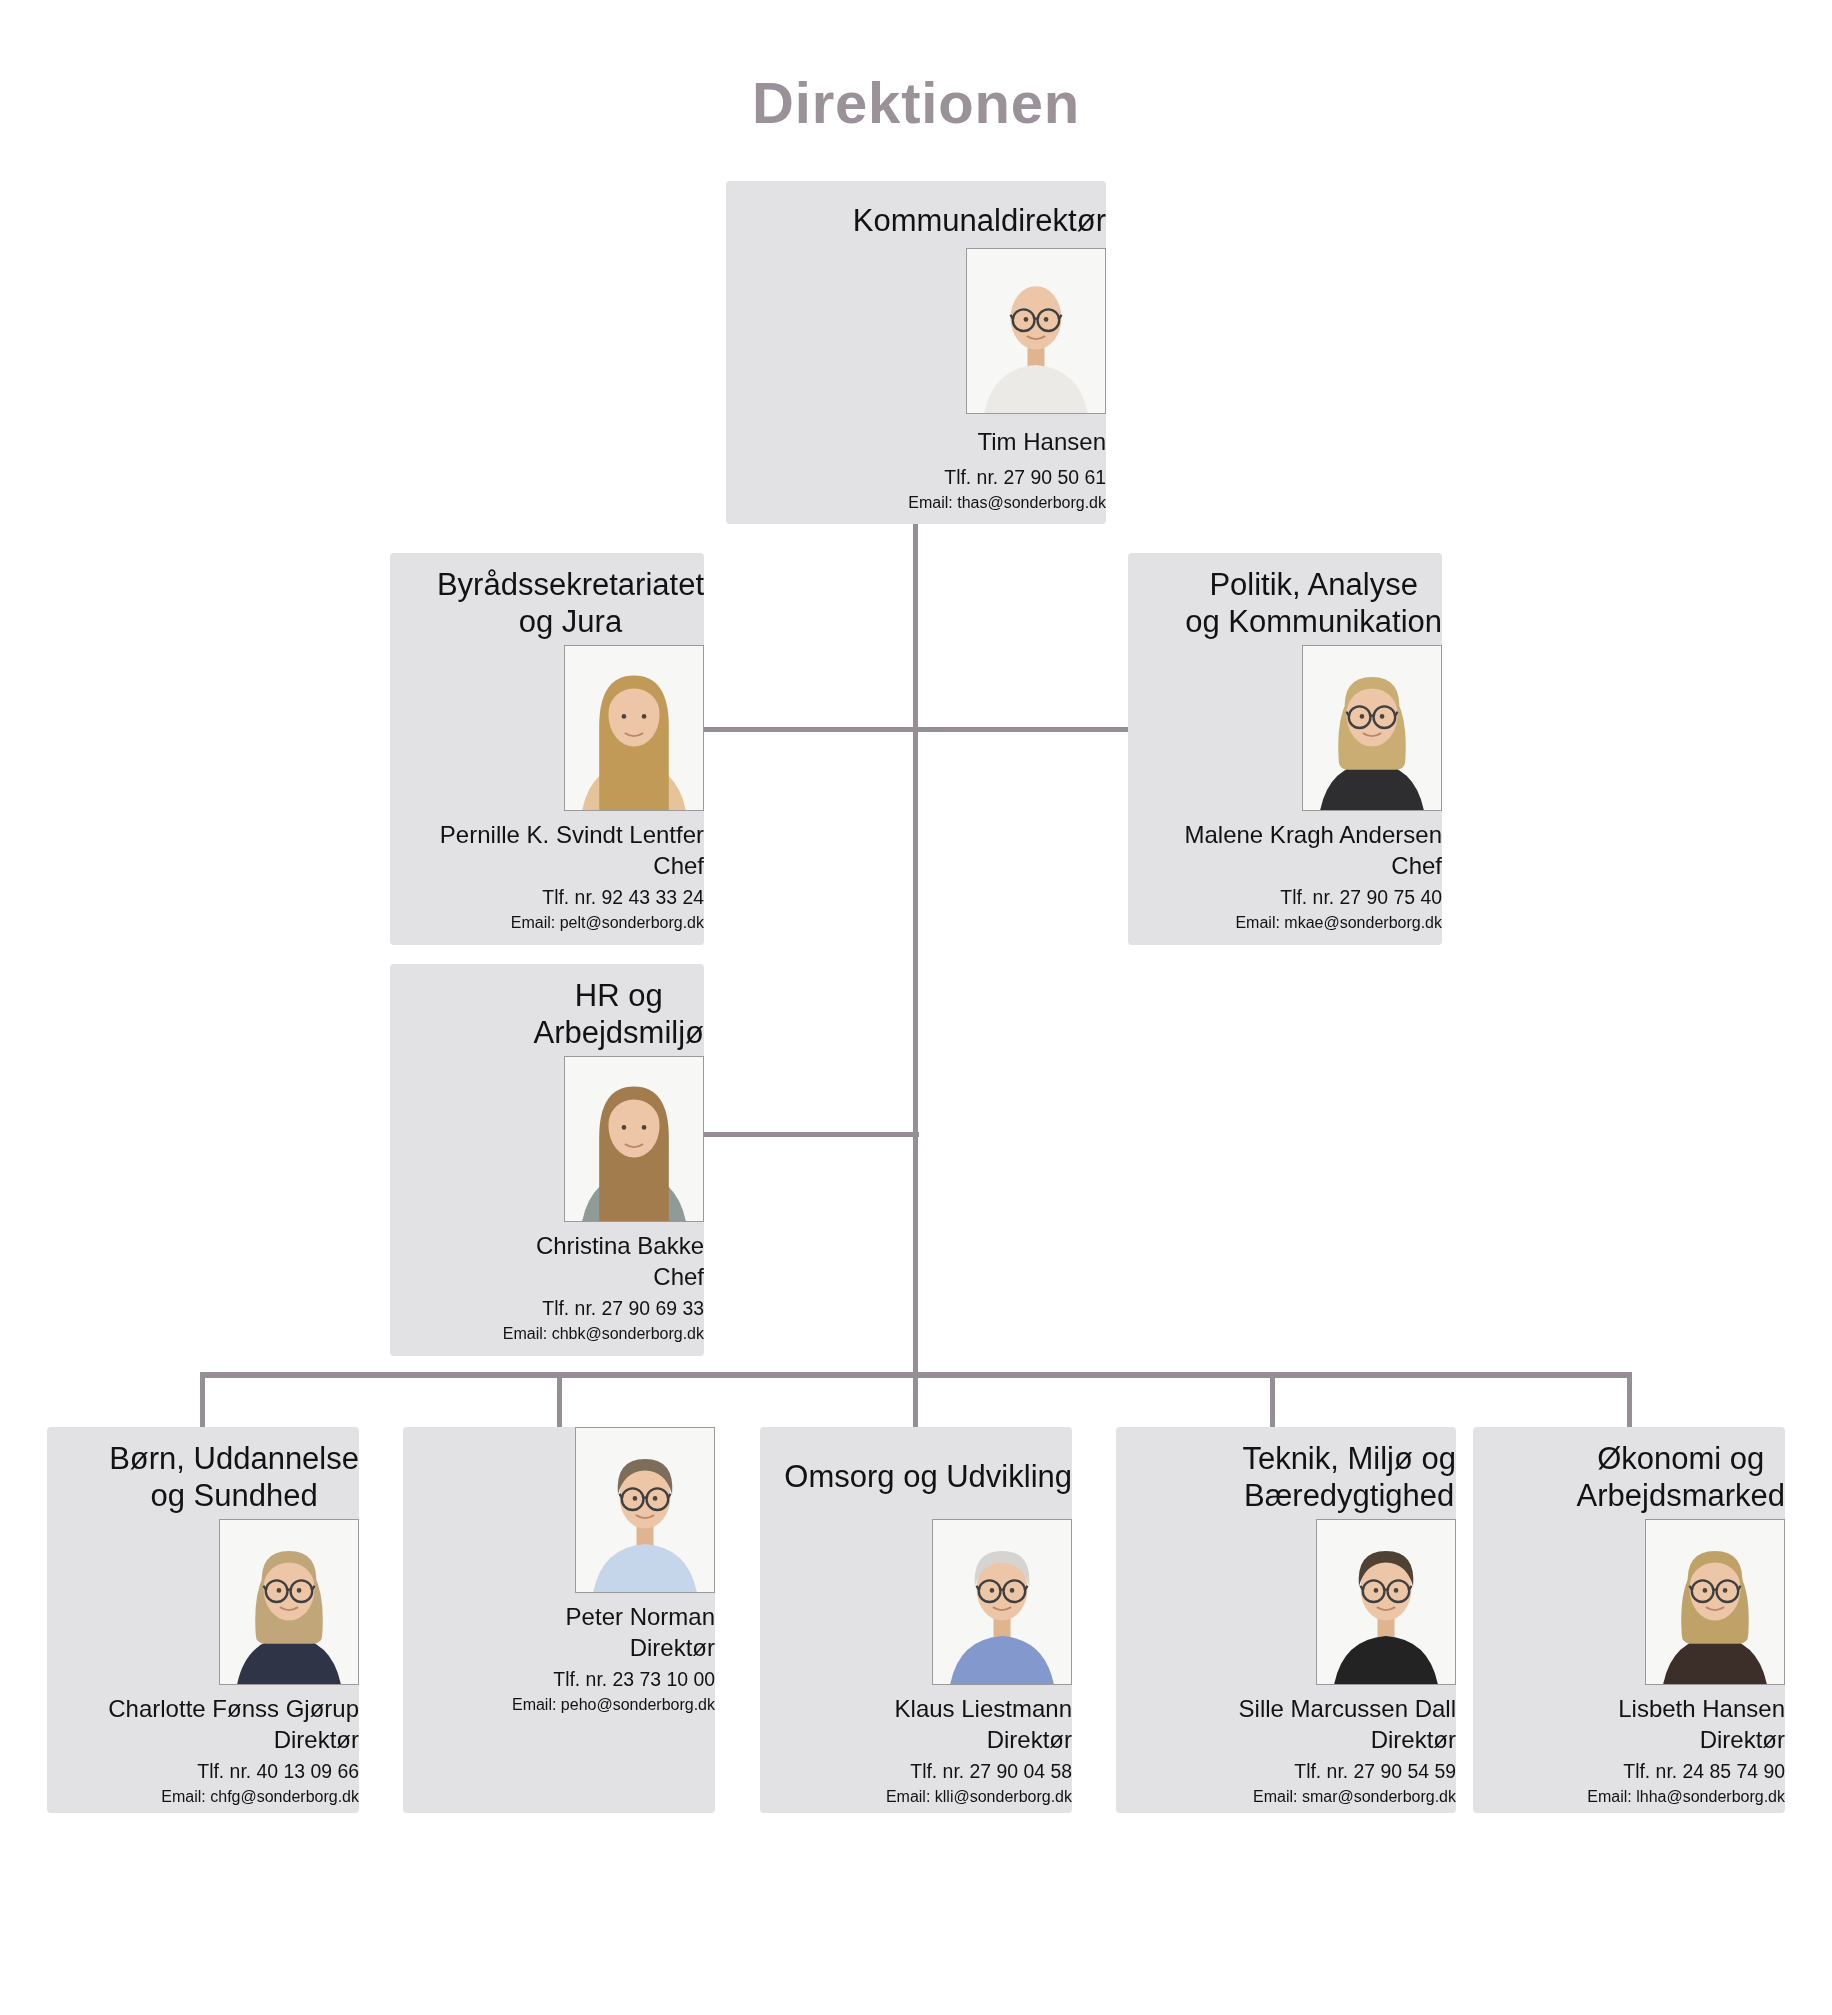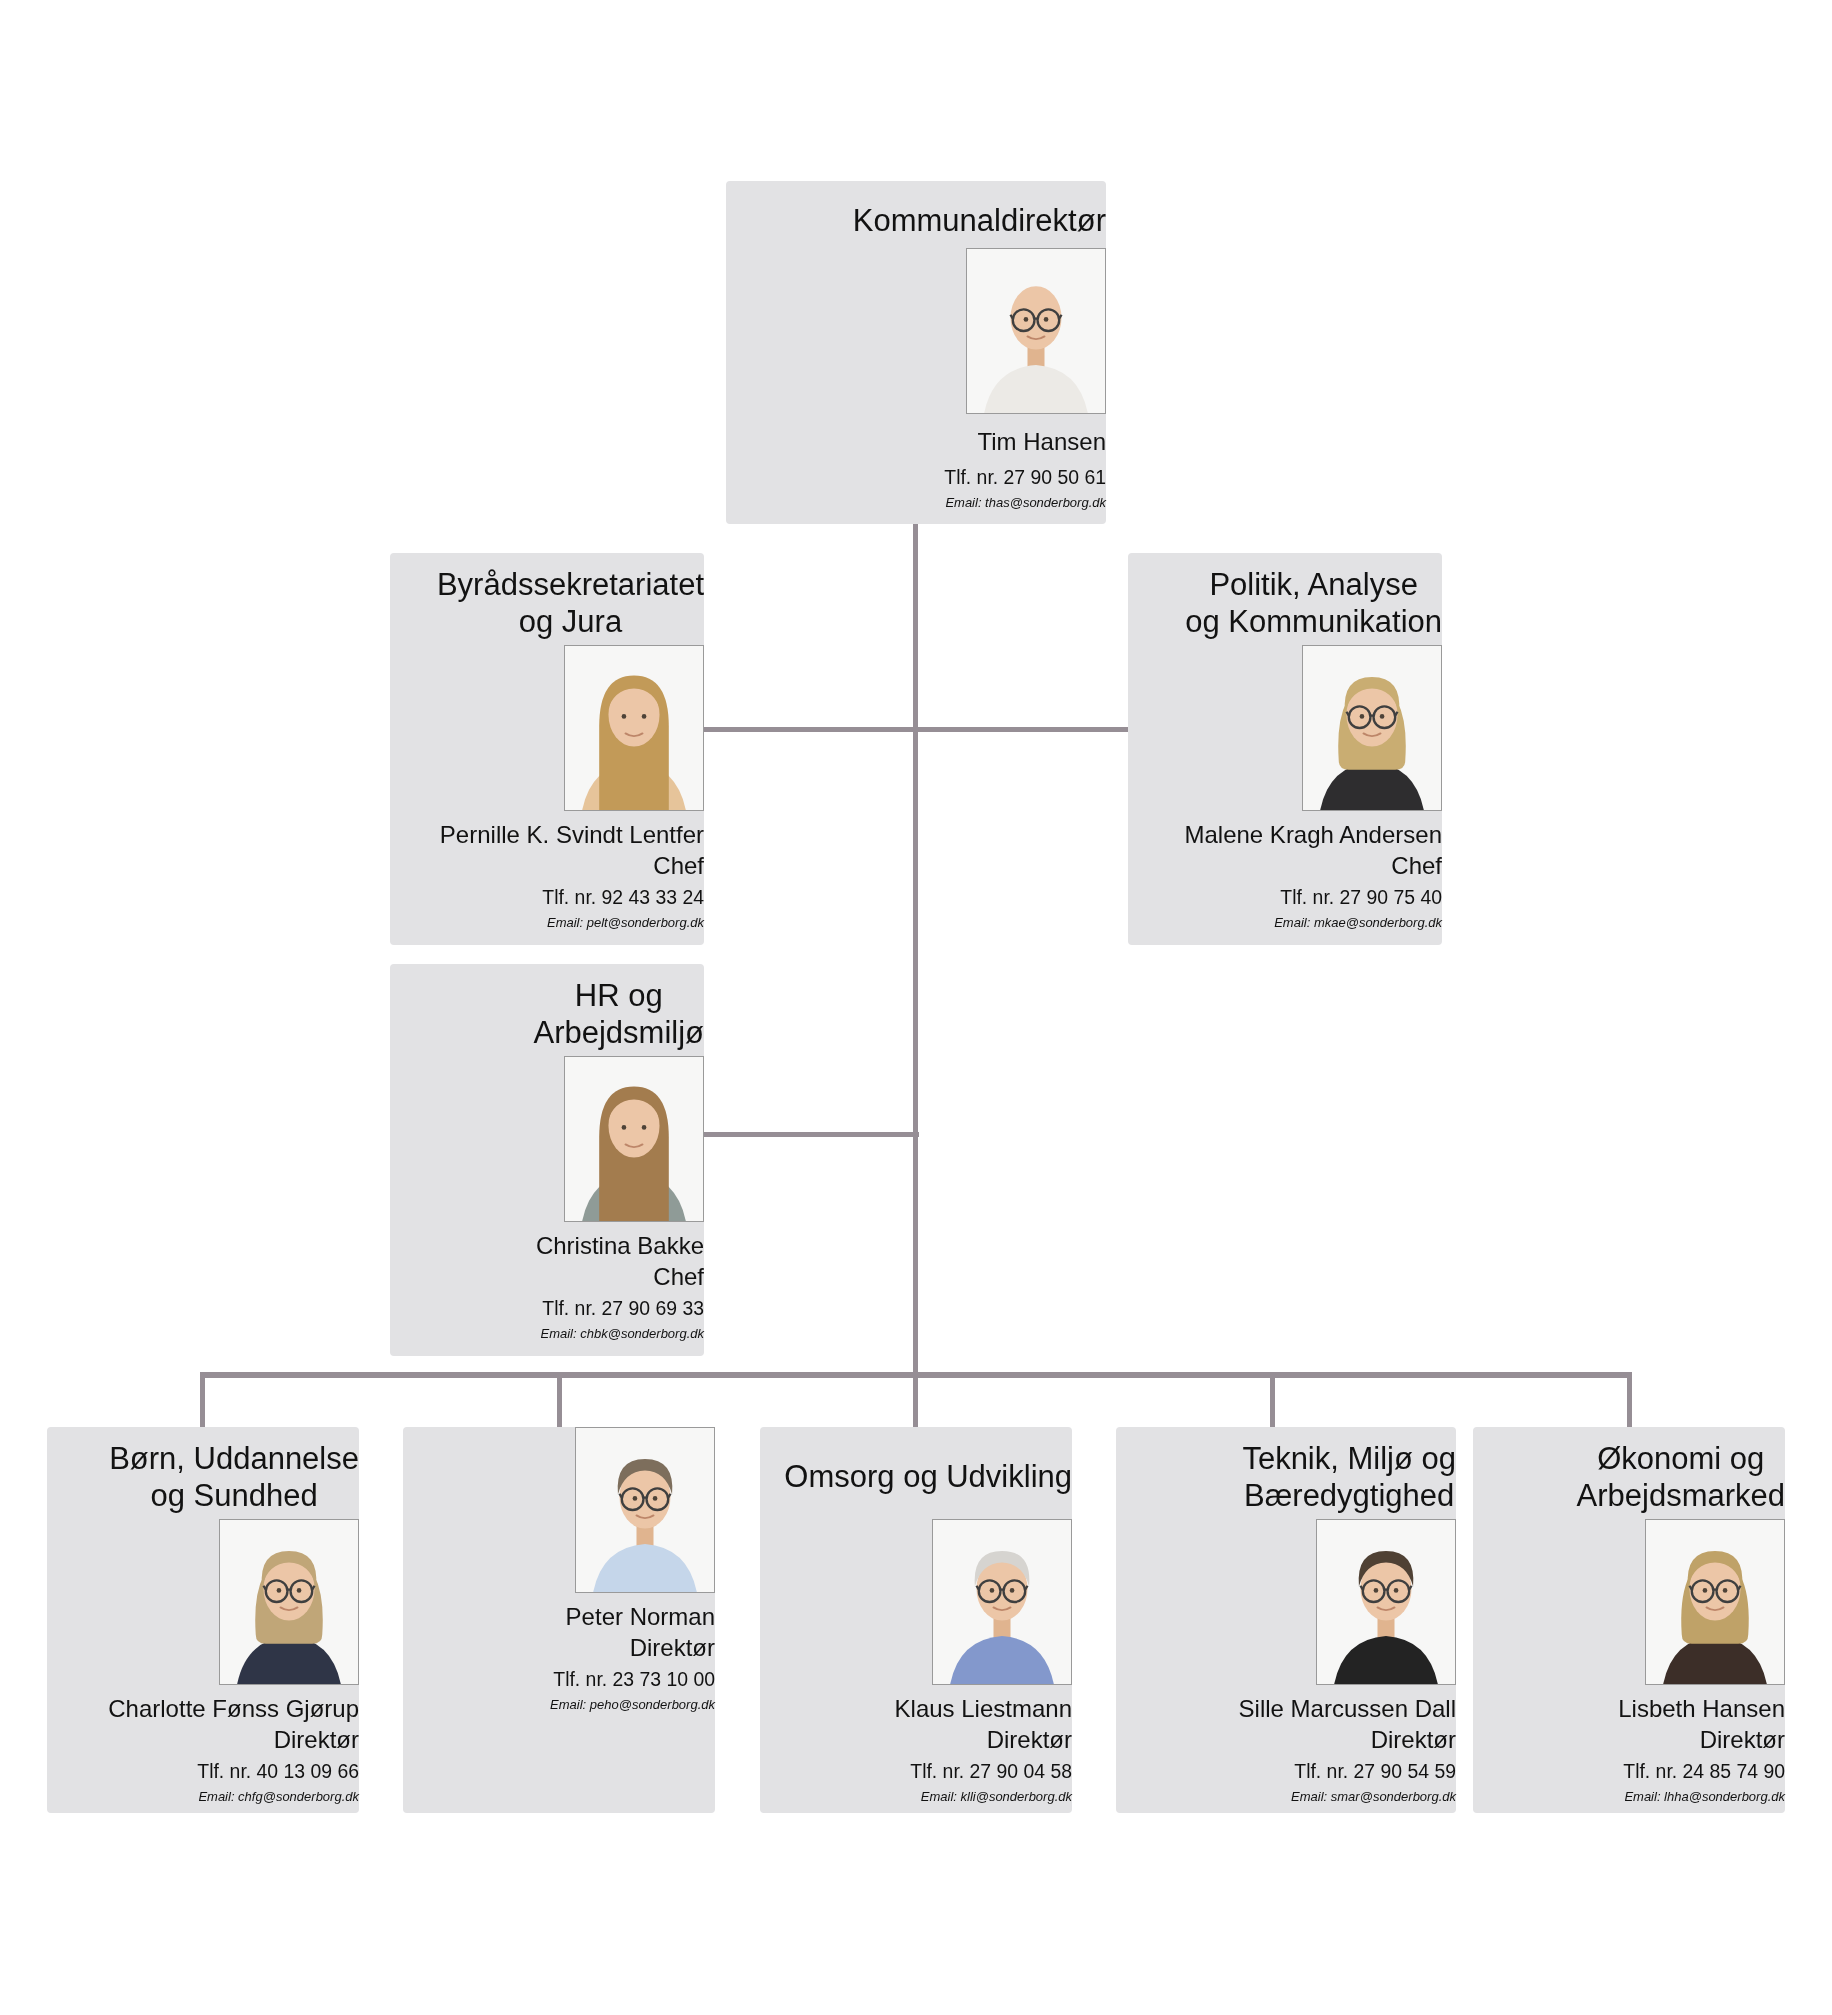--- a/index.html
+++ b/index.html
@@ -58,27 +58,28 @@
     width:138px;height:164px;
     border:1.6px solid var(--color-photo_frame,#9a9a9a);
     background:var(--color-photo_bg,#f7f7f6);
     overflow:hidden;flex-shrink:0;
   }
   .pname{margin-top:7.8px;font-size:24px;line-height:31px;white-space:nowrap;}
   .c1 .pname{margin-top:12.4px;}
   .prole{font-size:24px;line-height:31px;white-space:nowrap;}
   .pphone{margin-top:4.7px;font-size:19.4px;line-height:25px;white-space:nowrap;}
   .c1 .pphone{margin-top:7.8px;}
-  .pemail{font-size:13px;line-height:25px;white-space:nowrap;font-style:italic;}
+  .pemail{font-size:16px;line-height:25px;white-space:nowrap;}
 </style>
 </head>
 <body>
 
 <div id="page">
 
+  <h1 class="title">Direktionen</h1>
 
   <div class="line spine"></div>
   <div class="line h-level2"></div>
   <div class="line h-hr"></div>
   <div class="line h-bottom"></div>
   <div class="line drop-1"></div>
   <div class="line drop-2"></div>
   <div class="line drop-4"></div>
   <div class="line drop-5"></div>
 

